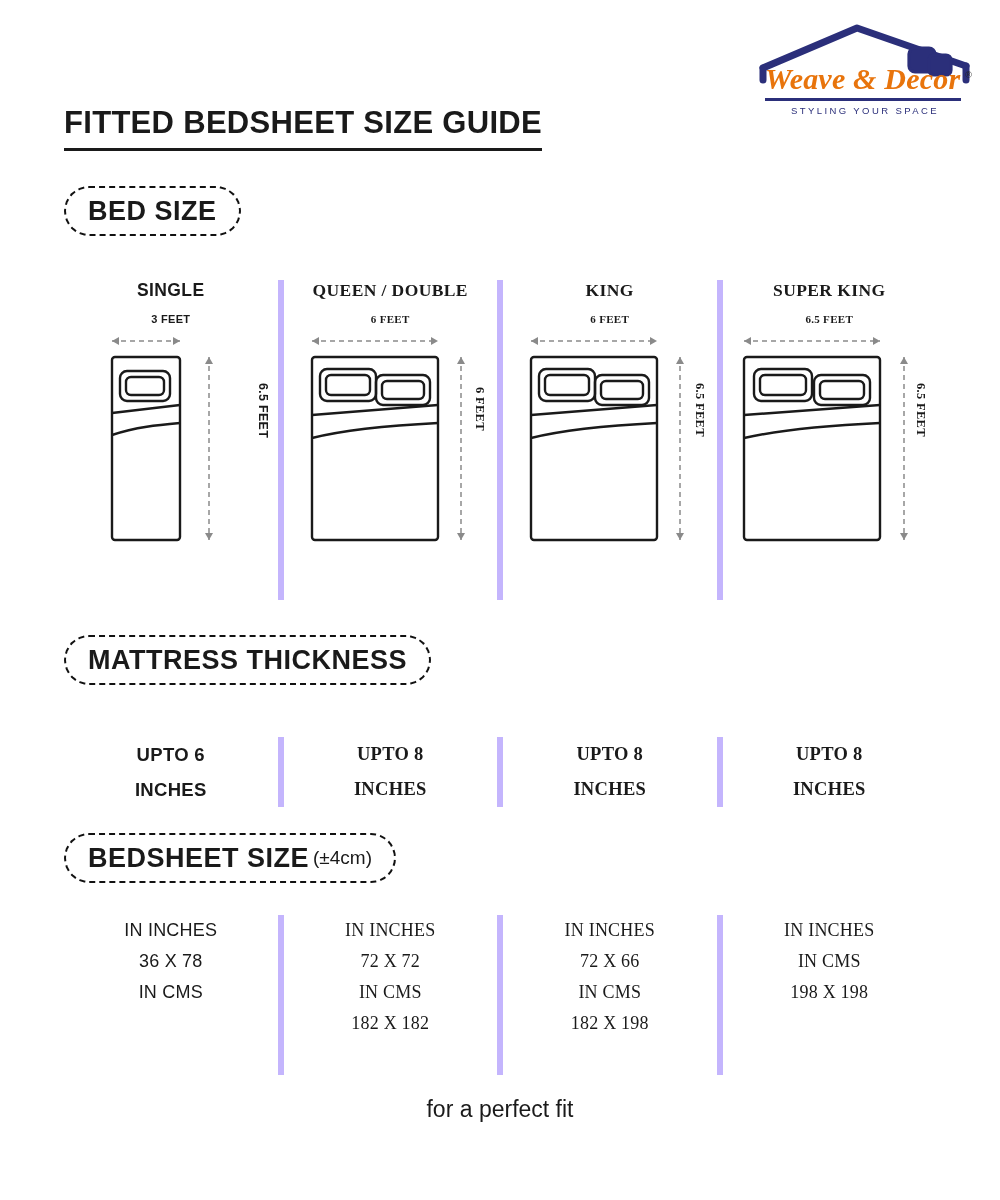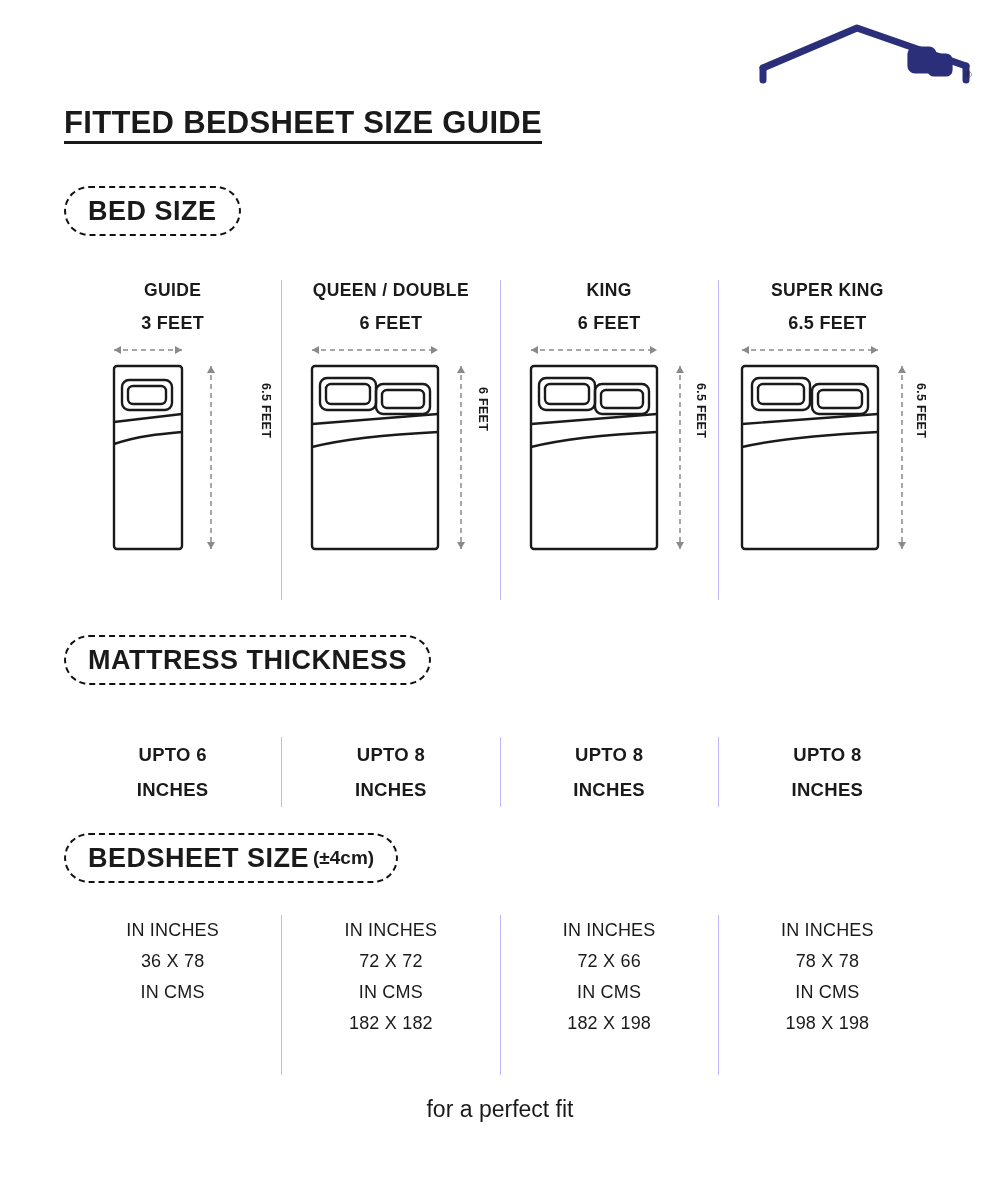--- a/index.html
+++ b/index.html
@@ -34,20 +34,21 @@
   }
 
   
   .main-title {
     position: absolute;
     left: 64px;
     top: 105px;
     font-size: 31px;
     font-weight: bold;
     letter-spacing: 0.3px;
+    padding-bottom: 7px;
     border-bottom: 3px solid #1a1a1a;
     display: inline-block;
   }
 
   
   .pill {
     position: absolute;
     border: 2.5px dashed #111;
     border-radius: 28px;
     height: 50px;
@@ -57,55 +58,55 @@
     box-sizing: border-box;
   }
   .pill .pill-label {
     font-size: 27px;
     font-weight: bold;
     letter-spacing: 0.5px;
     white-space: nowrap;
   }
   .pill .pill-sub {
     font-size: 19px;
-    font-weight: bold;
+    font-weight: normal;
     margin-left: 4px;
   }
 
   
   .cols {
     position: absolute;
     left: 64px;
     width: 872px;
     display: flex;
   }
   .col {
     flex: 1 1 0;
     text-align: center;
     position: relative;
     box-sizing: border-box;
   }
-  .col + .col { border-left: 1px solid #c4b5fd; }
+  .col + .col { border-left: 6px solid #c4b5fd; font-family: Liberation Serif, serif; }
 
   
   .bedrow { top: 280px; height: 320px; }
   .col-title {
     font-size: 17.5px;
     font-weight: bold;
     letter-spacing: 0.4px;
     margin-bottom: 12px;
   }
   .bed-figure {
     position: relative;
     margin: 0 auto;
     height: 260px;
   }
   .bed-figure svg { display:block; margin: 0 auto; }
   .dim-top {
-    font-size: 18px;
+    font-size: 11px;
     font-weight: bold;
     letter-spacing: .3px;
     margin-bottom: 10px;
   }
   .dim-side {
     position: absolute;
     font-size: 12.5px;
     font-weight: bold;
     letter-spacing: .3px;
     writing-mode: vertical-rl;
@@ -149,33 +150,38 @@
 
     <path d="M6 46 L100 6 L209 44" fill="none" stroke="#2b2f7a" stroke-width="7" stroke-linejoin="round" stroke-linecap="round"></path>
     <path d="M6 46 L6 58" fill="none" stroke="#2b2f7a" stroke-width="7" stroke-linecap="round"></path>
     <path d="M209 44 L209 58" fill="none" stroke="#2b2f7a" stroke-width="7" stroke-linecap="round"></path>
 
     <g stroke="#2b2f7a" stroke-width="3.2" fill="#2b2f7a">
       <rect x="152" y="26" width="26" height="24" rx="6"></rect>
       <rect x="172" y="33" width="22" height="20" rx="5"></rect>
     </g>
   </svg>
+  <div style="position:absolute;left:8px;top:42px;width:200px;">
+    <div style="font-family:'Liberation Serif',serif;font-style:italic;font-weight:bold;font-size:30px;color:#e8740c;letter-spacing:0.2px;line-height:1;">Weave &amp; Decor</div>
+    <div style="height:3px;background:#2b2f7a;margin:4px 0 4px 0;width:196px;"></div>
+    <div style="font-size:9.5px;color:#2b2f7a;letter-spacing:2.4px;text-align:center;">STYLING YOUR SPACE</div>
+  </div>
   <div class="logo-reg">®</div>
 </div>
 
 <div class="main-title">FITTED BEDSHEET SIZE GUIDE</div>
 
 <div class="pill" style="left:64px; top:186px;">
   <span class="pill-label">BED SIZE</span>
 </div>
 
 <div class="cols bedrow">
 
   <div class="col">
-    <div class="col-title">GUIDE</div>
+    <div class="col-title">SINGLE</div>
     <div class="bed-figure">
       <div class="dim-top">3 FEET</div>
       <svg width="150" height="225" viewBox="0 0 150 225">
 
         <g stroke="#8a8a8a" stroke-width="1.5" fill="none" stroke-dasharray="5,4">
           <line x1="16" y1="6" x2="84" y2="6"></line>
         </g>
         <path d="M16 6 l7 -4 l0 8 z" fill="#8a8a8a"></path>
         <path d="M84 6 l-7 -4 l0 8 z" fill="#8a8a8a"></path>
 
@@ -327,21 +333,20 @@
     <div class="size-text">182 X 182</div>
   </div>
   <div class="col">
     <div class="size-text">IN INCHES</div>
     <div class="size-text">72 X 66</div>
     <div class="size-text">IN CMS</div>
     <div class="size-text">182 X 198</div>
   </div>
   <div class="col">
     <div class="size-text">IN INCHES</div>
-    <div class="size-text">78 X 78</div>
     <div class="size-text">IN CMS</div>
     <div class="size-text">198 X 198</div>
   </div>
 </div>
 
 <div class="footer">
   <div>for a perfect fit</div>
 </div>
 
 </body></html>

